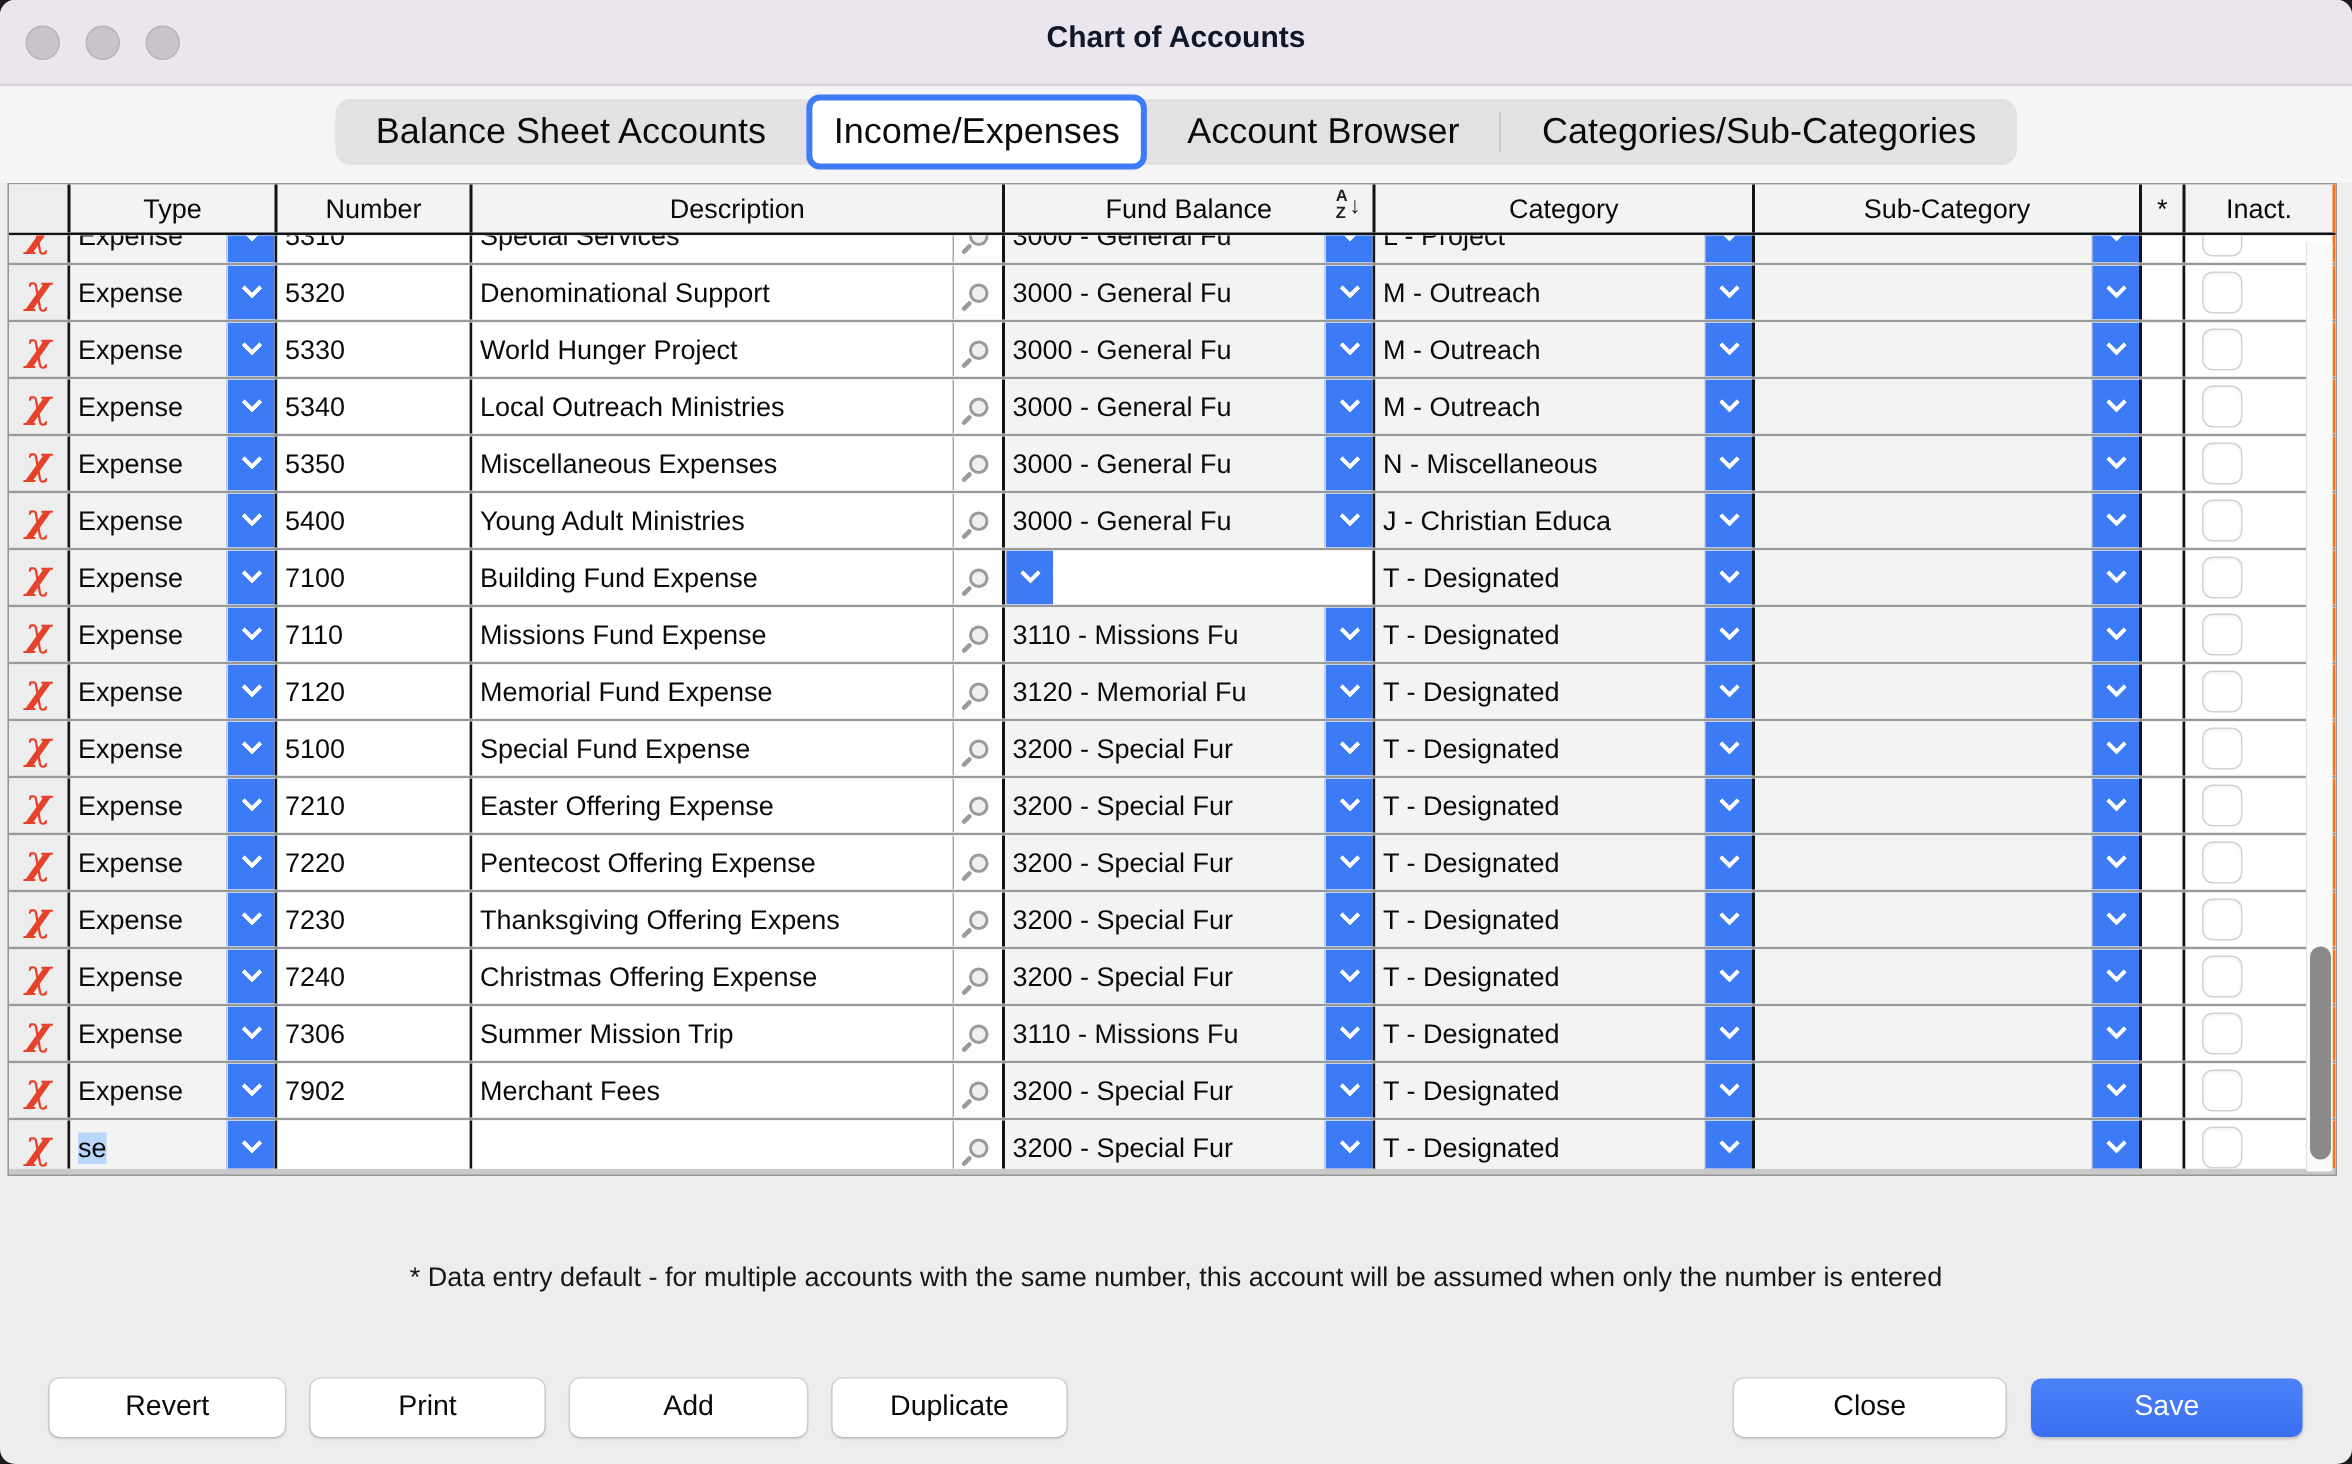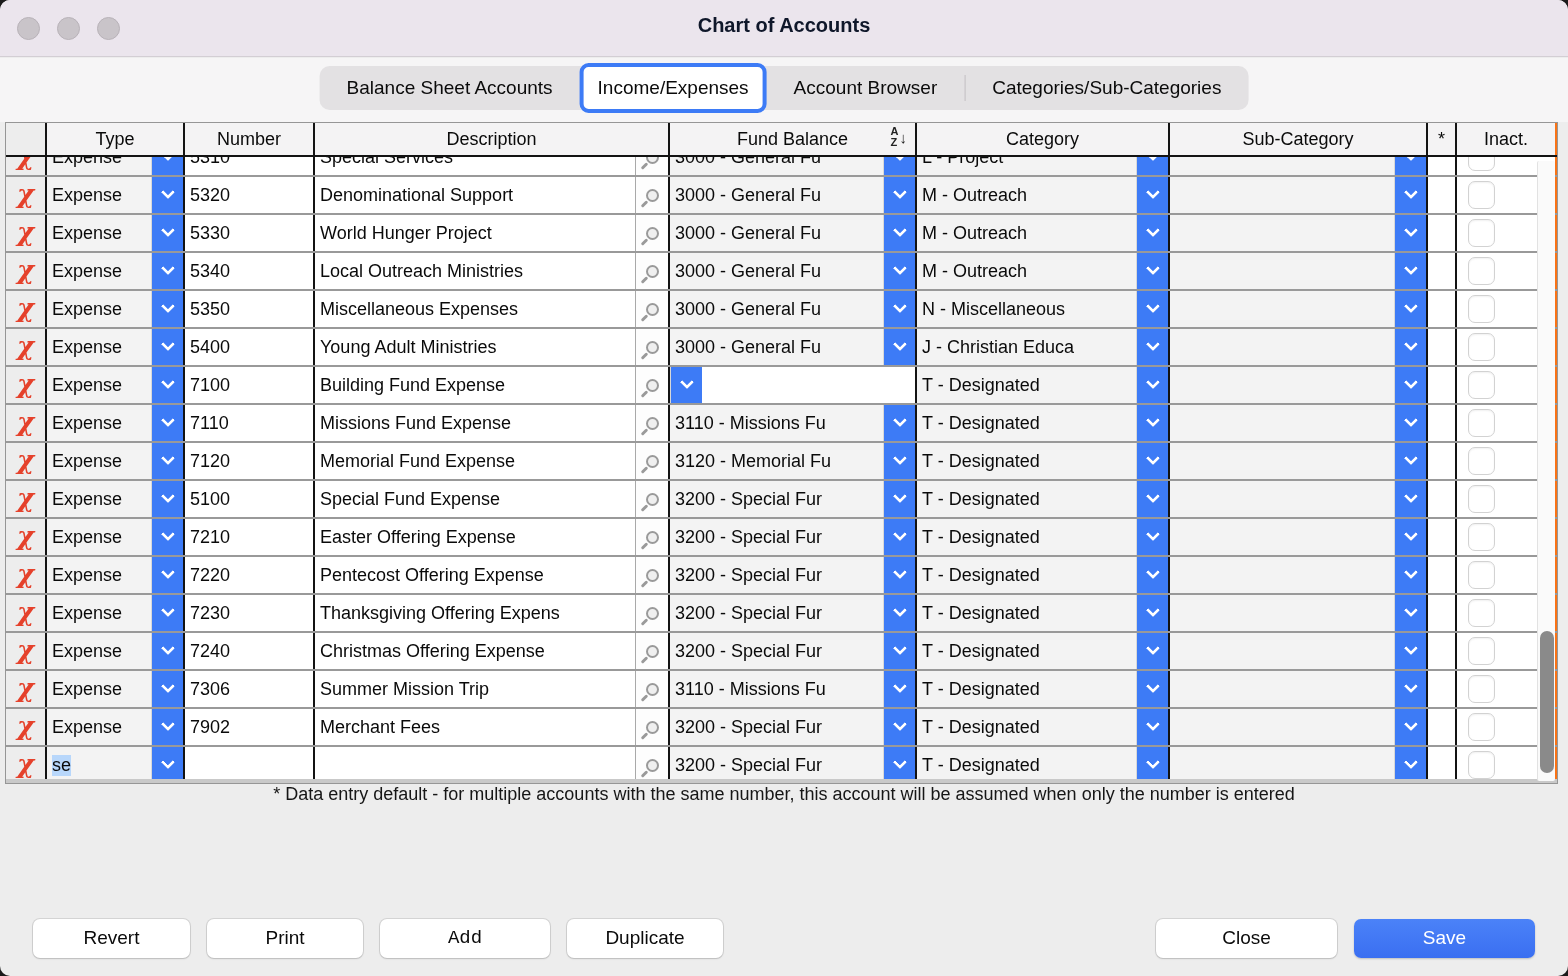--- a/index.html
+++ b/index.html
@@ -8,21 +8,21 @@
 
   
   .titlebar{position:absolute;top:0;left:0;right:0;height:57px;background:#ebe5ed;border-bottom:1px solid #d3ced4;}
   .traffic{position:absolute;top:17px;left:17px;display:flex;gap:17px;}
   .light{width:23px;height:23px;border-radius:50%;background:#c9c4c9;border:1px solid #b8b2b8;}
   .win-title{position:absolute;top:14px;left:0;right:0;text-align:center;font-size:20px;font-weight:bold;color:#0f172a;}
 
   
   .tabzone{position:absolute;top:58px;left:0;right:0;height:64px;background:#f6f5f6;}
   .seg{position:absolute;top:8px;left:50%;transform:translateX(-50%);display:flex;align-items:center;height:44px;background:#e3e1e3;border-radius:10px;}
-  .tab{height:44px;line-height:44px;padding:0 27px;font-size:19px;color:#0a0a0a;white-space:nowrap;border-radius:9px;}
+  .tab{height:44px;line-height:44px;padding:0 27px;font-size:24px;color:#0a0a0a;white-space:nowrap;border-radius:9px;}
   .tab.selected{background:#ffffff;border:4px solid var(--accent_blue);height:50px;line-height:42px;padding:0 14px;}
   .tab-div{width:1px;height:26px;background:#c2bfc2;}
 
   
   .tablebox{position:absolute;top:122px;left:5px;width:1553px;height:662px;background:#c9c9c9;border:1px solid #969696;}
   .hrow{display:flex;height:34px;background:#f4f3f4;border-bottom:2px solid #131313;}
   .hcell{display:flex;align-items:center;justify-content:center;font-size:18px;color:#0a0a0a;border-right:2px solid #131313;position:relative;}
   .rowsview{position:relative;height:622px;overflow:hidden;background:#c9c9c9;padding-top:3px;}
   .row{display:flex;height:38px;border-bottom:2px solid #999999;background:#ffffff;}
   .row.clipped{margin-top:-21px;}
@@ -52,24 +52,24 @@
   .checkbox{width:27px;height:28px;margin-left:11px;border-radius:7px;background:#ffffff;border:1.5px solid #d2d2d2;box-shadow:inset 0 1px 2px rgba(0,0,0,0.06);}
 
   .sort-icon{position:absolute;right:8px;top:3px;display:flex;align-items:center;gap:1px;}
   .sort-letters{display:flex;flex-direction:column;font-size:11px;line-height:11px;font-weight:bold;color:#222;}
   .sort-arrow{font-size:15px;color:#222;font-weight:bold;}
 
   .vscroll{position:absolute;top:38px;right:2px;bottom:2px;width:18px;background:#fafafa;border-left:1px solid #e2e2e2;border-radius:2px;}
   .vthumb{position:absolute;left:2px;width:14px;top:470px;height:142px;border-radius:7px;background:#8a8a8a;}
 
   
-  .footnote{position:absolute;top:784px;left:0;right:0;text-align:center;font-size:18px;color:#161616;}
+  .footnote{position:absolute;top:841px;left:0;right:0;text-align:center;font-size:18px;color:#161616;}
   .btnbar{position:absolute;left:0;right:0;bottom:18px;height:40px;display:flex;align-items:center;padding:0 33px;gap:17px;}
   .btn{height:39px;border-radius:7px;background:#ffffff;box-shadow:0 0 0 1px rgba(0,0,0,0.10),0 1px 2px rgba(0,0,0,0.12);display:flex;align-items:center;justify-content:center;font-size:19px;color:#0a0a0a;}
-  .b-revert{width:157px;}.b-print{width:156px;}.b-add{width:170px;font-family:Liberation Mono, monospace;}.b-dup{width:156px;}
+  .b-revert{width:157px;}.b-print{width:156px;}.b-add{width:158px;}.b-dup{width:156px;}
   .spacer{flex:1;}
   .b-close{width:181px;}
   .b-save{width:181px;background:linear-gradient(#4b82f8,var(--save_blue));color:#ffffff;box-shadow:0 1px 2px rgba(0,0,0,0.2);}
 </style>
 </head>
 <body>
 
 <div class="window">
 
   <div class="titlebar">

